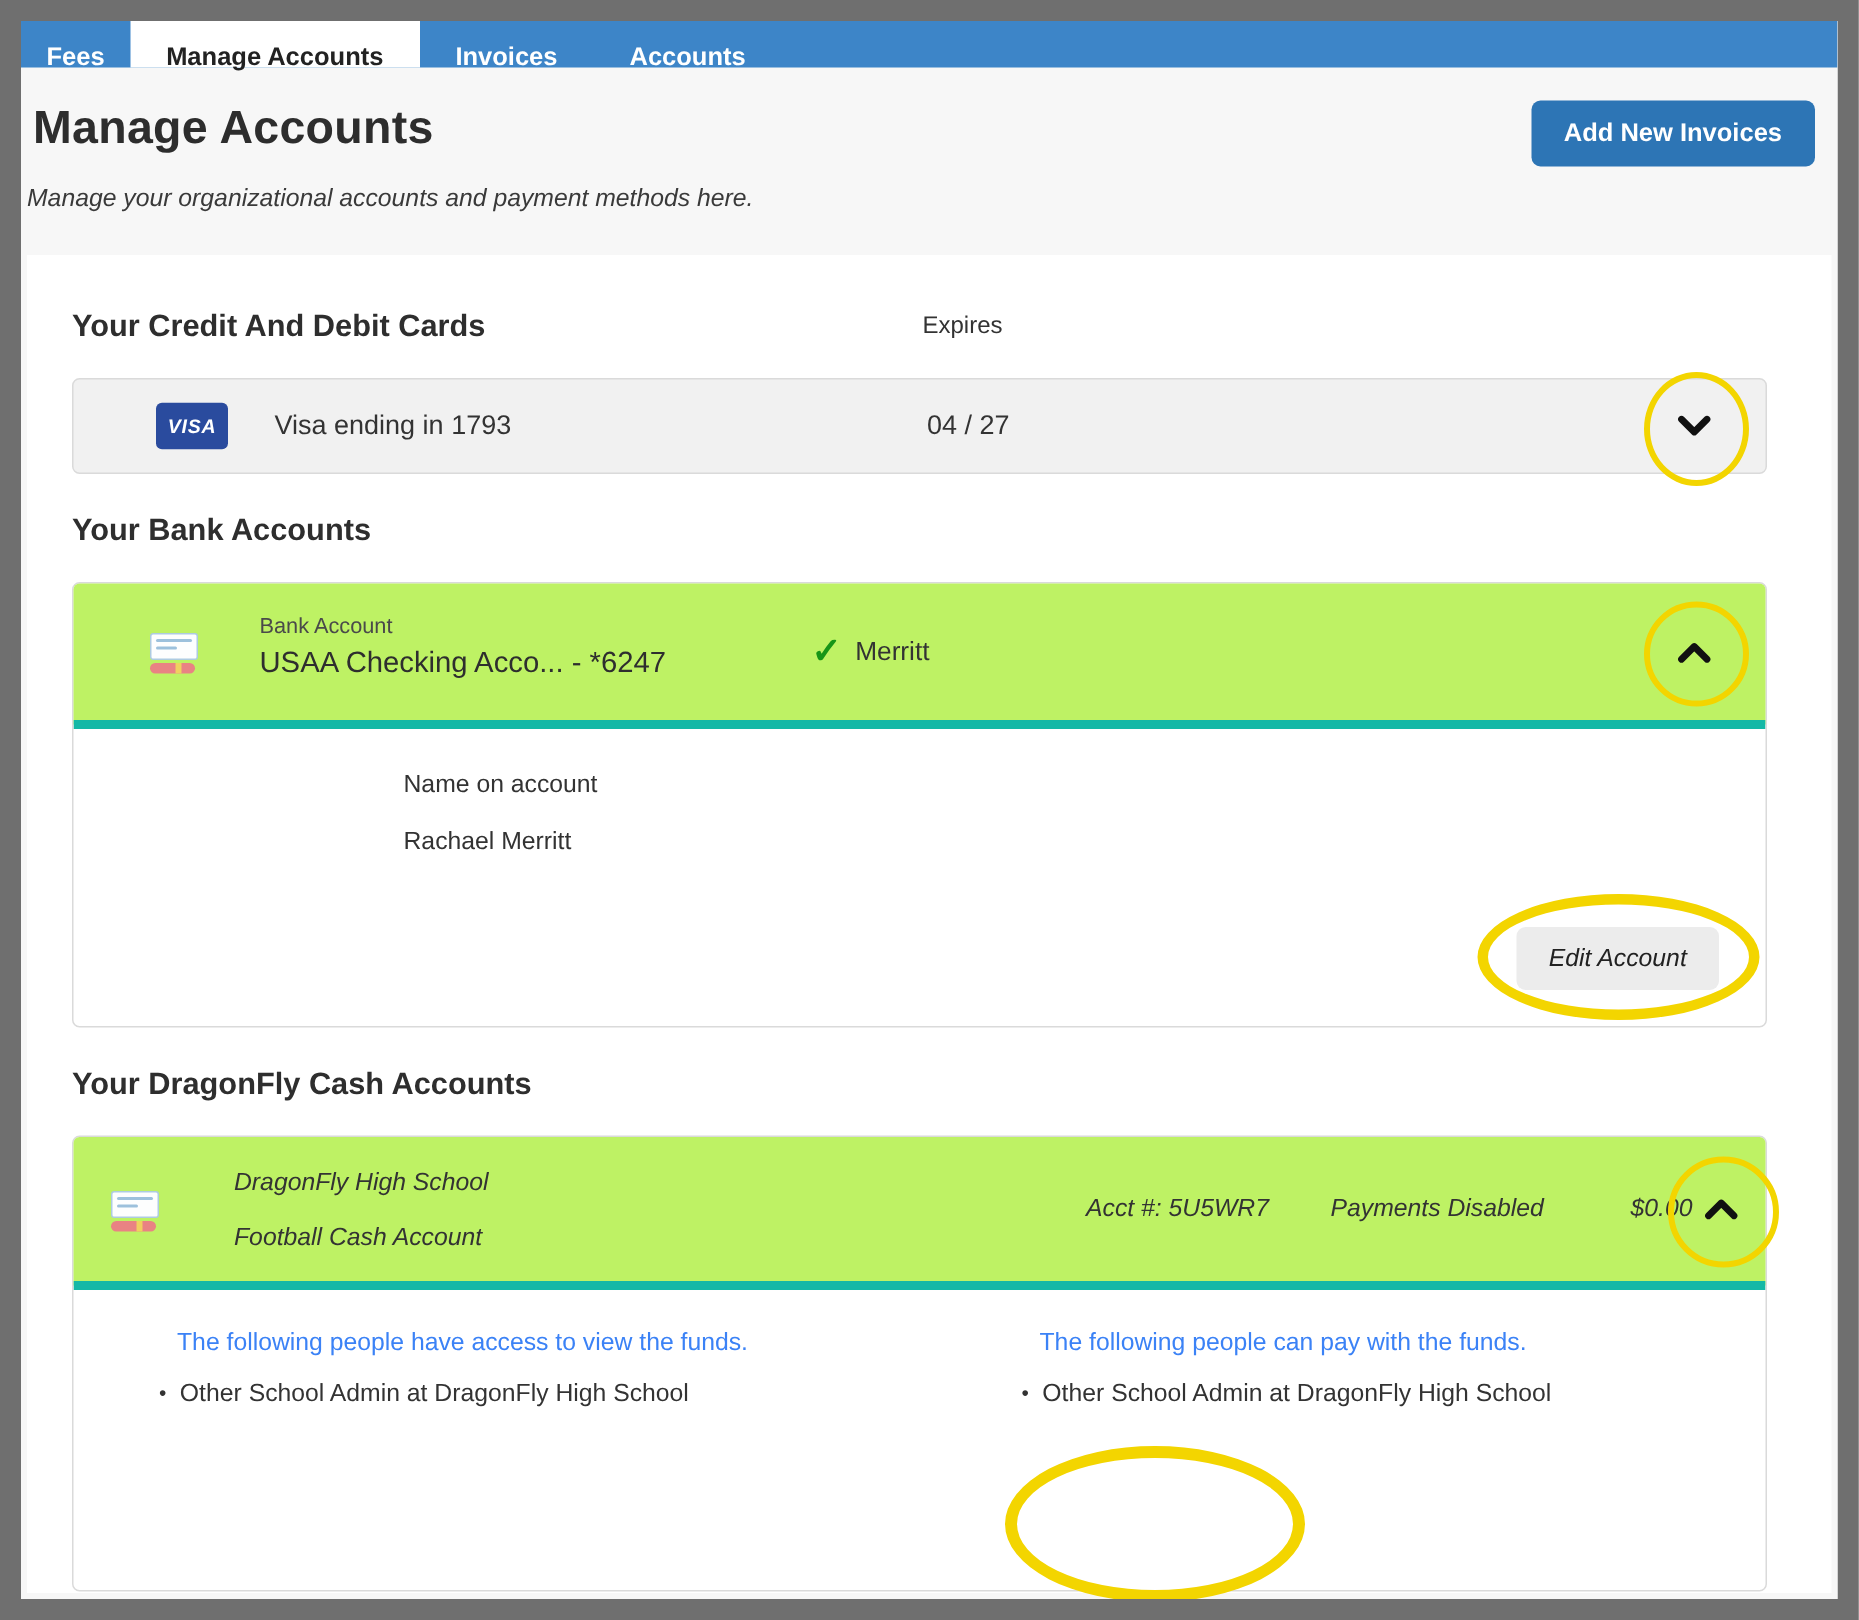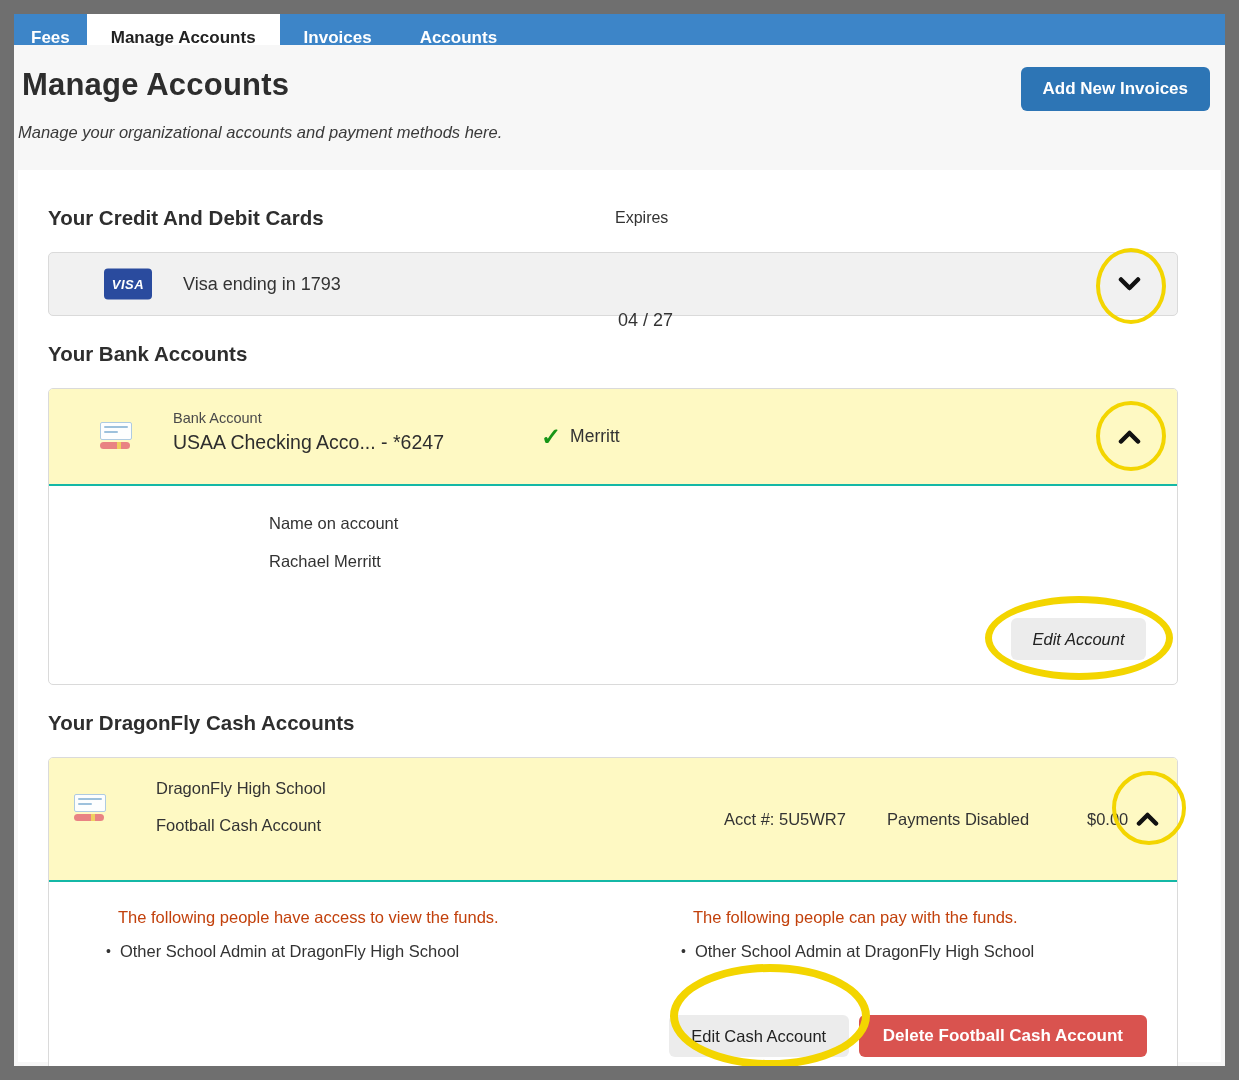--- a/index.html
+++ b/index.html
@@ -23,29 +23,29 @@
   .subtitle { font-style:italic; font-size:16.5px; color:#3a3a3a; margin:12px 0 0 4px; }
 
   
   .panel { position:absolute; left:4px; right:4px; top:156px; bottom:4px; background:#fff; padding:36px 30px 0 30px; }
 
   .section-head { position:relative; height:30px; margin-bottom:16px; }
   .section-head h2 { font-size:20.5px; font-weight:700; color:#2e2e2e; }
   .expires-label { position:absolute; left:567px; top:3px; font-size:16px; color:#333; font-weight:400; }
 
   .acct-card { border:1px solid #dadada; border-radius:5px; background:#fff; margin-right:13px; margin-bottom:26px; }
-  .acct-head { position:relative; background:#fef9c3; border-radius:4px 4px 0 0; border-bottom:2px solid #14b8a6; }
+  .acct-head { position:relative; background:#bef264; border-radius:4px 4px 0 0; border-bottom:6px solid #14b8a6; }
 
   
   .card-row { position:relative; height:64px; background:#f1f1f1; border:1px solid #dadada; border-radius:5px; margin-right:13px; margin-bottom:26px; cursor:pointer; }
   .visa-badge { position:absolute; left:55px; top:50%; transform:translateY(-50%); width:48px; height:31px;
                 background:#2a4b9e; border-radius:4px; color:#ffffff; font-style:italic; font-weight:700;
                 font-size:13px; letter-spacing:.5px; display:flex; align-items:center; justify-content:center; }
   .card-label { position:absolute; left:134px; top:50%; transform:translateY(-50%); font-size:18px; color:#333; }
-  .card-expiry { position:absolute; left:569px; top:50%; transform:translateY(-50%); font-size:18px; color:#333;margin-top:36px; }
+  .card-expiry { position:absolute; left:569px; top:50%; transform:translateY(-50%); font-size:18px; color:#333; }
 
   .chev { position:absolute; top:50%; transform:translateY(-50%); cursor:pointer; line-height:0; }
 
   
   .check-icon { position:absolute; width:34px; }
   .check-paper { width:32px; height:18px; background:#fdfefe; border:1.5px solid #aecbe1; border-radius:2px; padding:3px 3px 0; }
   .check-line { height:2px; background:#9dc1dc; border-radius:1px; margin-bottom:3px; }
   .check-line.short { width:60%; }
   .check-pen { width:30px; height:7px; background:#e98383; border-radius:4px; margin-top:2px; position:relative; }
   .check-pen::after { content:""; position:absolute; left:17px; top:0; width:4px; height:7px; background:#f0d060; }
@@ -61,31 +61,31 @@
 
   .bank-body { position:relative; height:198px; }
   .kv-label { position:absolute; left:220px; top:28px; font-size:16.5px; color:#333; }
   .kv-value { position:absolute; left:220px; top:66px; font-size:16.5px; color:#333; }
 
   .btn-light { background:#ececec; border:none; border-radius:6px; font-family:inherit; font-size:16.5px;
                color:#222; height:42px; cursor:pointer; }
   .edit-account-btn { position:absolute; right:31px; top:132px; width:135px;font-style:italic; }
 
   
-  .cash-head { height:124px; }
+  .cash-head { height:102px;font-style:italic; }
   .cash-head .check-icon { left:25px; top:36px; }
   .cash-line1 { position:absolute; left:107px; top:21px; font-size:16.5px; color:#333; }
   .cash-line2 { position:absolute; left:107px; top:58px; font-size:16.5px; color:#333; }
   .meta { position:absolute; top:50%; transform:translateY(-50%); font-size:16.5px; color:#333; white-space:nowrap; }
   .meta-acct { left:675px; }
   .meta-pay { left:838px; }
   .meta-balance { left:1038px; }
 
   .cash-body { position:relative; height:200px; }
-  .access-title { position:absolute; top:26px; font-size:16.5px; color:#c2410c; }
+  .access-title { position:absolute; top:26px; font-size:16.5px; color:#3b82f6; }
   .access-item { position:absolute; top:60px; font-size:16.5px; color:#333; }
   .bullet { margin-right:9px; font-size:14px; vertical-align:1px; }
   .col-view .access-title { left:69px; }
   .col-view.access-item { left:57px; }
   .col-pay .access-title { left:644px; }
   .col-pay.access-item { left:632px; }
 
   .cash-actions { position:absolute; right:30px; top:133px; display:flex; gap:10px; }
   .edit-cash-btn { width:180px; }
   .btn-danger { background:#d9534f; color:#fff; border:none; border-radius:6px; font-family:inherit;
@@ -200,24 +200,20 @@
           </div>
           <div class="access-item col-view">
             <span class="bullet">•</span><span>Other School Admin at DragonFly High School</span>
           </div>
           <div class="col-pay">
             <div class="access-title">The following people can pay with the funds.</div>
           </div>
           <div class="access-item col-pay">
             <span class="bullet">•</span><span>Other School Admin at DragonFly High School</span>
           </div>
-          <div class="cash-actions">
-            <button class="btn-light edit-cash-btn">Edit Cash Account</button>
-            <button class="btn-danger">Delete Football Cash Account</button>
-          </div>
         </div>
       </div>
 
     </div>
 
     <div class="annot annot-1"></div>
     <div class="annot annot-2"></div>
     <div class="annot annot-3"></div>
     <div class="annot annot-4"></div>
     <div class="annot annot-5"></div>

